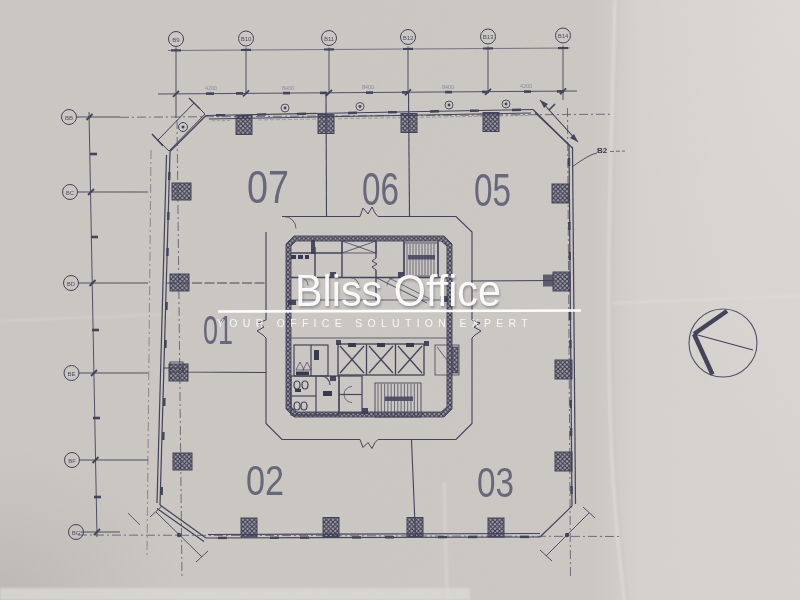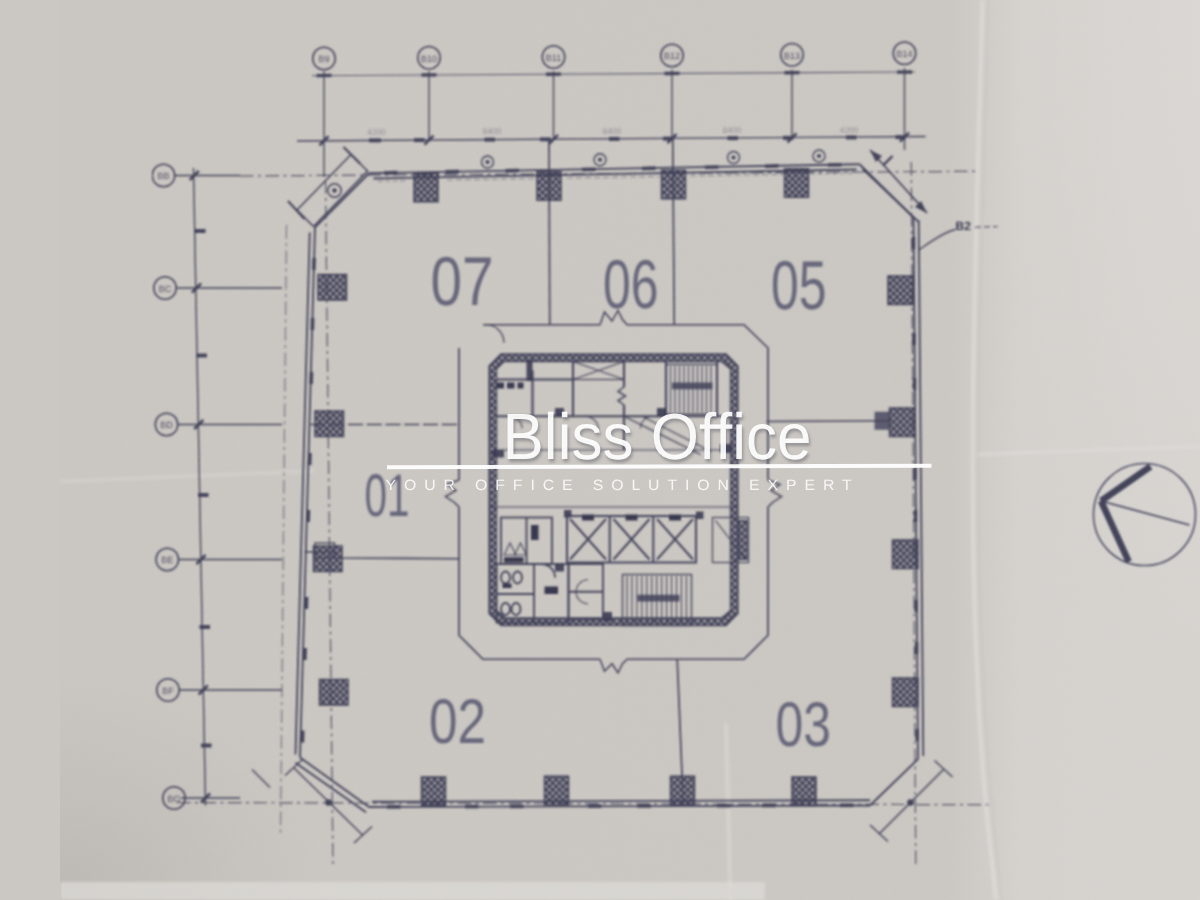--- a/index.html
+++ b/index.html
@@ -1,17 +1,17 @@
 <!DOCTYPE html>
 <html><head>
 <meta charset="utf-8">
 <style>
   html,body{margin:0;padding:0;}
   body{width:800px;height:600px;overflow:hidden;background:#cbc7c2;font-family:"Liberation Sans", sans-serif;}
-  #stage{position:relative;width:687px;height:600px;margin-left:40px;}
+  #stage{position:relative;width:687px;height:600px;}
   svg{position:absolute;left:0;top:0;}
 </style>
 </head>
 <body>
 <div id="stage">
 <svg width="800" height="600" viewBox="0 0 800 600">
   <defs>
     <pattern id="hatch" width="4.5" height="4.5" patternUnits="userSpaceOnUse">
       <rect width="4.5" height="4.5" fill="#3c3c55" opacity="0.3"></rect>
       <path d="M0,4.5 L4.5,0 M0,0 L4.5,4.5" stroke="#31314b" stroke-width="1.05" fill="none"></path>

